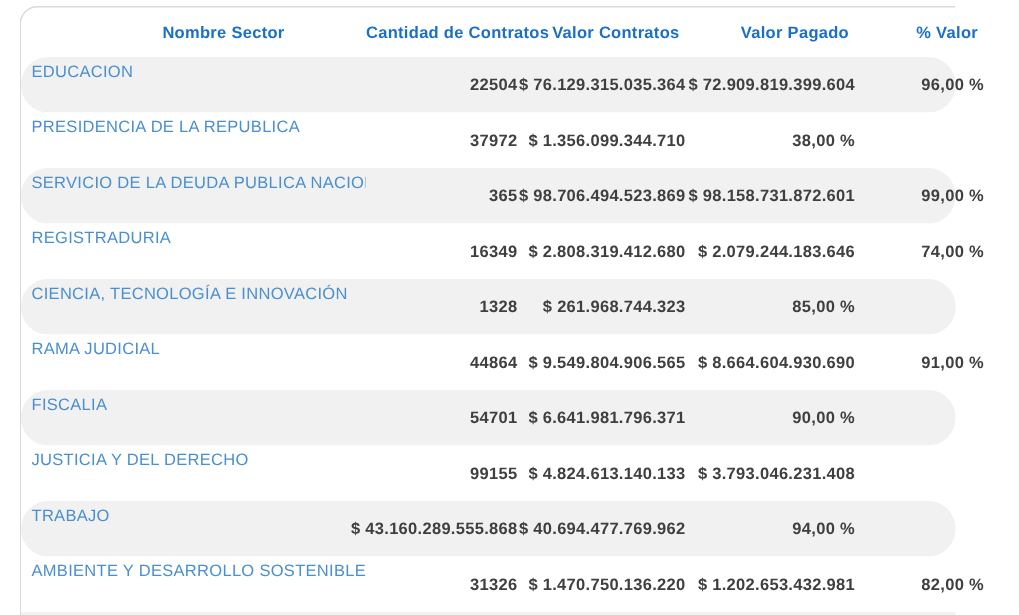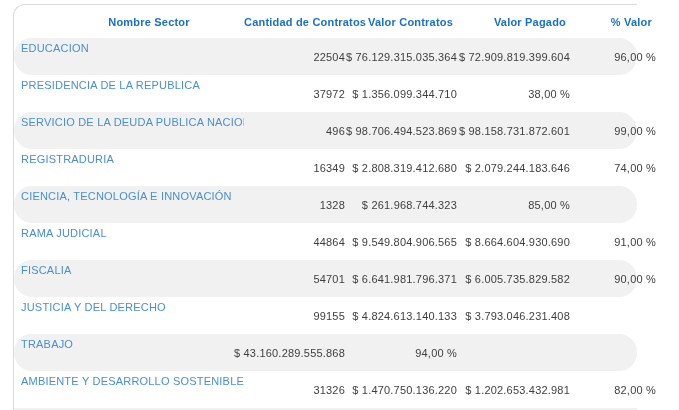--- a/index.html
+++ b/index.html
@@ -55,20 +55,21 @@
     cursor: pointer;
   }
   .num-cell {
     display: flex;
     align-items: center;
     justify-content: flex-end;
     font-size: 11px;
     color: #3f3f3f;
     letter-spacing: 0.2px;
     white-space: nowrap;
+    font-weight: bold;
   }
   .next-row-sliver {
     height: 2px;
     background: #f1f1f2;
   }
 </style>
 </head>
 <body>
 
 <div class="table-panel">
@@ -91,21 +92,21 @@
 
   <div class="grid-row data-row">
     <div class="sector-cell">PRESIDENCIA DE LA REPUBLICA</div>
     <div class="num-cell">37972</div>
     <div class="num-cell">$ 1.356.099.344.710</div>
     <div class="num-cell">38,00 %</div>
   </div>
 
   <div class="grid-row data-row">
     <div class="sector-cell">SERVICIO DE LA DEUDA PUBLICA NACIONAL</div>
-    <div class="num-cell">496</div>
+    <div class="num-cell">365</div>
     <div class="num-cell">$ 98.706.494.523.869</div>
     <div class="num-cell">$ 98.158.731.872.601</div>
     <div class="num-cell">99,00 %</div>
   </div>
 
   <div class="grid-row data-row">
     <div class="sector-cell">REGISTRADURIA</div>
     <div class="num-cell">16349</div>
     <div class="num-cell">$ 2.808.319.412.680</div>
     <div class="num-cell">$ 2.079.244.183.646</div>
@@ -124,34 +125,34 @@
     <div class="num-cell">44864</div>
     <div class="num-cell">$ 9.549.804.906.565</div>
     <div class="num-cell">$ 8.664.604.930.690</div>
     <div class="num-cell">91,00 %</div>
   </div>
 
   <div class="grid-row data-row">
     <div class="sector-cell">FISCALIA</div>
     <div class="num-cell">54701</div>
     <div class="num-cell">$ 6.641.981.796.371</div>
-    <div class="num-cell">$ 6.005.735.829.582</div>
     <div class="num-cell">90,00 %</div>
   </div>
 
   <div class="grid-row data-row">
     <div class="sector-cell">JUSTICIA Y DEL DERECHO</div>
     <div class="num-cell">99155</div>
     <div class="num-cell">$ 4.824.613.140.133</div>
     <div class="num-cell">$ 3.793.046.231.408</div>
   </div>
 
   <div class="grid-row data-row">
     <div class="sector-cell">TRABAJO</div>
     <div class="num-cell">$ 43.160.289.555.868</div>
+    <div class="num-cell">$ 40.694.477.769.962</div>
     <div class="num-cell">94,00 %</div>
   </div>
 
   <div class="grid-row data-row">
     <div class="sector-cell">AMBIENTE Y DESARROLLO SOSTENIBLE</div>
     <div class="num-cell">31326</div>
     <div class="num-cell">$ 1.470.750.136.220</div>
     <div class="num-cell">$ 1.202.653.432.981</div>
     <div class="num-cell">82,00 %</div>
   </div>

